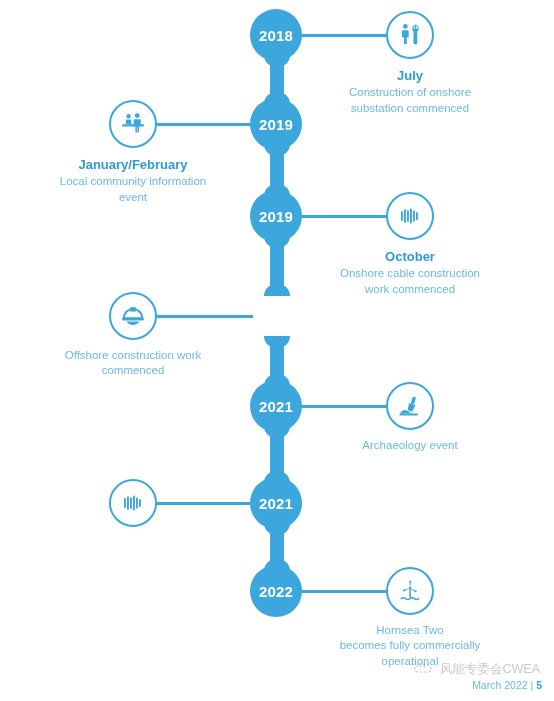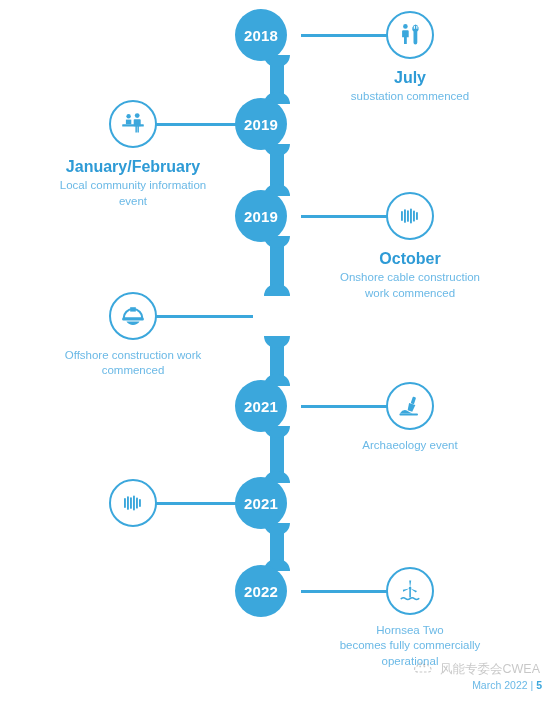--- a/index.html
+++ b/index.html
@@ -29,21 +29,21 @@
     width: 14px;
     background: #3BA7DC;
   }
 
   
   .year-node {
     position: absolute;
     width: 52px;
     height: 52px;
     margin-left: -26px;
-    left: 261px;
+    left: 276px;
     border-radius: 50%;
     background: #3BA7DC;
     color: #ffffff;
     font-size: 15px;
     font-weight: bold;
     display: flex;
     align-items: center;
     justify-content: center;
     letter-spacing: 0.2px;
     z-index: 3;
@@ -87,21 +87,21 @@
   }
   .icon-circle svg { display: block; }
 
   
   .entry-text {
     position: absolute;
     text-align: center;
     line-height: 1.34;
   }
   .entry-month {
-    font-size: 16px;
+    font-size: 13px;
     font-weight: bold;
     color: #2E9BD6;
     margin-bottom: 1px;
   }
   .entry-month:empty { display: none; }
   .entry-desc {
     font-size: 11.5px;
     color: #6BB9E6;
   }
 
@@ -163,20 +163,21 @@
       <path d="M6.1 8.2 h4.6 a1 1 0 0 1 1 1 v6.1 h-1.9 v6.6 h-2.8 v-6.6 h-1.9 v-6.1 a1 1 0 0 1 1 -1 z" fill="#3BA7DC"></path>
       <path d="M18.6 2.6 a4 4 0 0 0 -2.1 6.9 v11.1 a1.9 1.9 0 0 0 3.8 0 v-11.1 a4 4 0 0 0 -1.7 -6.9 z
                m-0.9 1.5 v2.5 h1.9 v-2.5 a2.6 2.6 0 0 1 0 0 z" fill="#3BA7DC"></path>
       <rect x="16.8" y="3.9" width="1.1" height="2.9" fill="#fff"></rect>
       <rect x="19.3" y="3.9" width="1.1" height="2.9" fill="#fff"></rect>
     </svg>
     </div>
     <div class="entry-text" style="top: 67px; left: 300px; width: 220px;">
       <div class="entry-month">July</div>
       <div class="entry-desc">
+        <div>Construction of onshore</div>
         <div>substation commenced</div>
       </div>
     </div>
     <div class="connector" style="top: 122.5px; left: 155px; width: 98px;"></div>
     <div class="year-node" style="top: 98px;">
       <span>2019</span>
     </div>
     <div class="icon-circle" style="top: 100px; left: 133px;">
       <svg width="28" height="26" viewBox="0 0 28 26">
       <circle cx="9.6" cy="5.2" r="2.2" fill="#3BA7DC"></circle>

